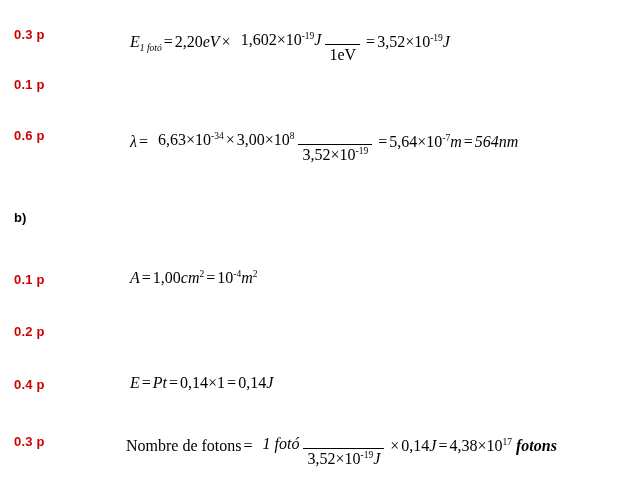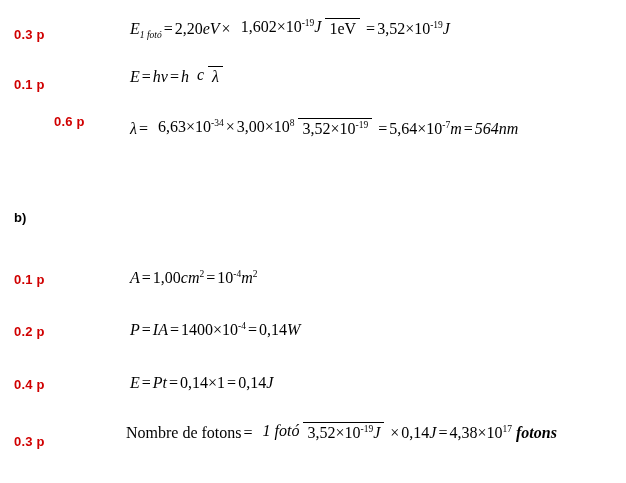--- a/index.html
+++ b/index.html
@@ -65,20 +65,21 @@
     white-space: nowrap;
   }
   .frac .den {
     padding: 1px 4px 0 4px;
     line-height: 1.15;
     border-top: 1.2px solid #000;
     white-space: nowrap;
     width: 100%;
     box-sizing: border-box;
     text-align: center;
+    margin-top: 26px;
   }
   .sect {
     position: absolute;
     left: 14px;
     font-family: "Liberation Sans", sans-serif;
     font-weight: bold;
     font-size: 13px;
   }
   .op { font-style: normal; padding: 0 2px; }
 </style>
@@ -89,46 +90,37 @@
 
   <div class="pts" style="top:27px;">0.3 p</div>
   <div class="eq" style="top:20px;">
     <span class="it">E</span><sub class="b">1 fotó</sub><span class="op">=</span><span class="up">2,20</span><span class="it">eV</span><span class="op">×</span><span class="frac">
         <span class="num"><span>1,602×10</span><sup class="s">-19</sup><span class="it">J</span></span>
         <span class="den"><span class="up">1eV</span></span>
       </span><span class="op">=</span><span>3,52×10</span><sup class="s">-19</sup><span class="it">J</span>
   </div>
 
   <div class="pts" style="top:77px;">0.1 p</div>
-  <div class="eq" style="top:68px;">
-    <span class="it">E</span><span class="op">=</span><span class="it">hν</span><span class="op">=</span><span class="it">h</span><span class="frac">
-        <span class="num it">c</span>
-        <span class="den it">λ</span>
-      </span>
-  </div>
 
-  <div class="pts" style="top:114px;margin-left:40px;">0.6 p</div>
+  <div class="pts" style="top:128px;">0.6 p</div>
   <div class="eq" style="top:120px;">
     <span class="it">λ</span><span class="op">=</span><span class="frac">
         <span class="num"><span>6,63×10</span><sup class="s">-34</sup><span class="op">×</span><span>3,00×10</span><sup class="s">8</sup></span>
         <span class="den"><span>3,52×10</span><sup class="s">-19</sup></span>
       </span><span class="op">=</span><span>5,64×10</span><sup class="s">-7</sup><span class="it">m</span><span class="op">=</span><span class="it">564nm</span>
   </div>
 
   <div class="sect" style="top:210px;">b)</div>
 
   <div class="pts" style="top:272px;">0.1 p</div>
   <div class="eq" style="top:270px;">
     <span class="it">A</span><span class="op">=</span><span>1,00</span><span class="it">cm</span><sup class="s">2</sup><span class="op">=</span><span>10</span><sup class="s">-4</sup><span class="it">m</span><sup class="s">2</sup>
   </div>
 
   <div class="pts" style="top:324px;">0.2 p</div>
-  <div class="eq" style="top:322px;">
-    <span class="it">P</span><span class="op">=</span><span class="it">IA</span><span class="op">=</span><span>1400×10</span><sup class="s">-4</sup><span class="op">=</span><span>0,14</span><span class="it">W</span>
-  </div>
 
   <div class="pts" style="top:377px;">0.4 p</div>
   <div class="eq" style="top:375px;">
     <span class="it">E</span><span class="op">=</span><span class="it">Pt</span><span class="op">=</span><span>0,14×1</span><span class="op">=</span><span>0,14</span><span class="it">J</span>
   </div>
 
   <div class="pts" style="top:434px;">0.3 p</div>
   <div class="eq" style="top:424px; left:126px;">
     <span class="up">Nombre de fotons</span><span class="op">=</span><span class="frac">
         <span class="num it">1 fotó</span>

